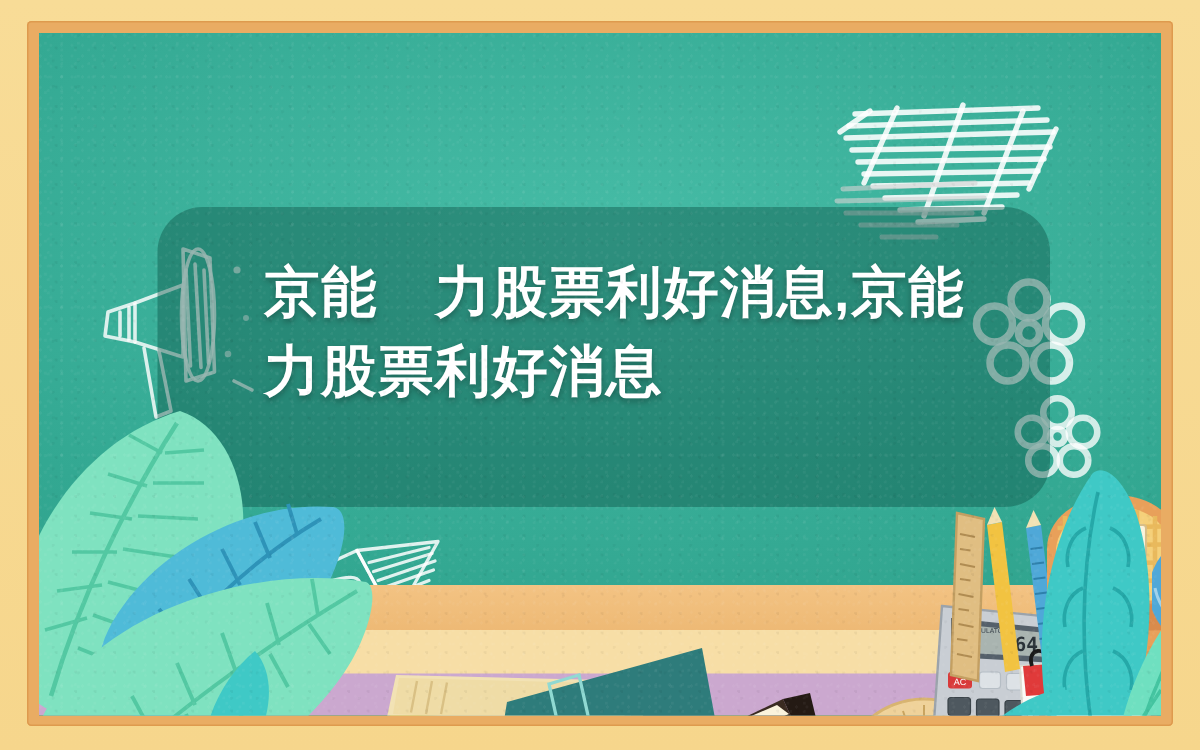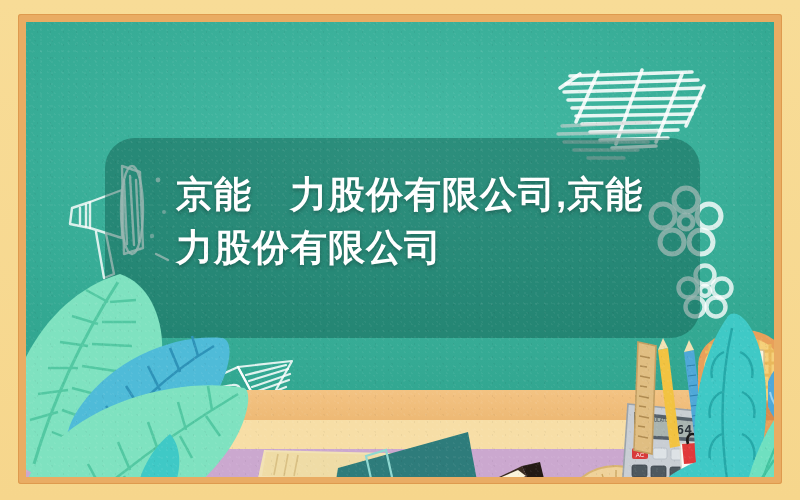--- a/index.html
+++ b/index.html
@@ -152,21 +152,21 @@
         <path d="M72 10 L126 4 L96 58 L86 36 Z"></path>
         <path d="M72 10 L86 36 L96 58"></path>
         <path d="M80 18 L120 8 M83 24 L122 12 M86 30 L124 17 M89 35 L123 23 M92 41 L120 30 M94 47 L112 38"></path>
         <path d="M72 10 L6 40 C0 44 4 54 14 50 C30 44 46 30 66 28 C74 27 78 34 70 40"></path>
         <circle cx="34" cy="6" r="1.9" fill="rgba(255,255,255,.8)" stroke="none"></circle>
       </svg>
     </div>
 
     <div class="text-plate" style="left:79px;top:116px;"></div>
 
-    <div class="headline" style="left:150px;top:146px;">京能　力股份有限公司,京能　力股份有限公司</div>
+    <div class="headline" style="left:150px;top:146px;">京能　力股票利好消息,京能　力股票利好消息</div>
 
     <div class="shelf"></div>
     <div class="deskpad"></div>
     <div class="desk"></div>
 
     <div class="art" style="left:-36px;top:244px;">
       <svg width="220" height="215" viewBox="0 0 220 215">
         <path d="M130 8 C76 24 34 74 20 136 C12 172 22 204 52 210 C96 218 150 172 168 112 C180 70 166 20 130 8 Z" fill="#7FE2C0"></path>
         <path d="M128 16 C96 66 64 130 44 198" stroke="#53C8A2" stroke-width="3" fill="none"></path>
         <g stroke="#53C8A2" stroke-width="2.4" fill="none">

